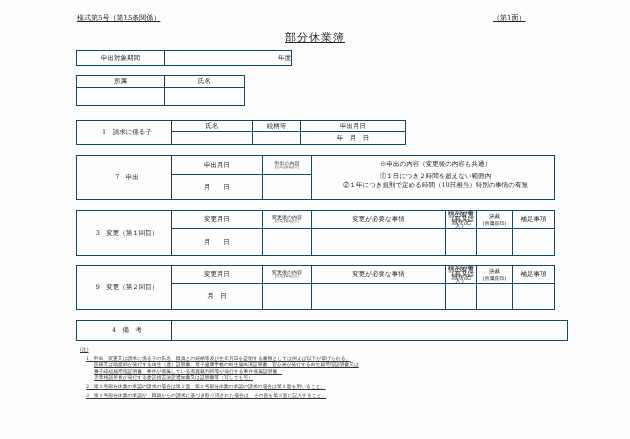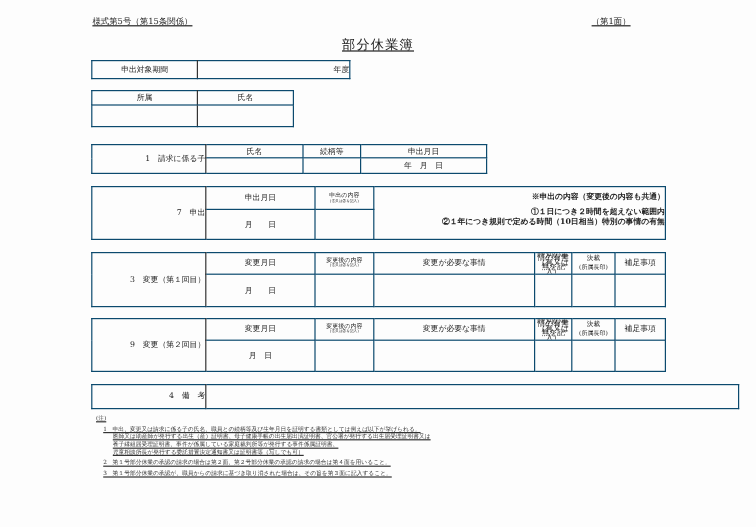--- a/index.html
+++ b/index.html
@@ -5,21 +5,21 @@
   html, body { margin:0; padding:0; background:#fdfdfd; }
   body { width:630px; height:439px; position:relative; overflow:hidden;
          font-family:"DejaVu Serif","Liberation Serif",serif; color:#222; }
   .abs { position:absolute;text-decoration:underline; }
   .t9 { font-size:7px; }
   .t8 { font-size:6.5px; }
   .micro { font-size:3px; line-height:3.4px;font-family:Liberation Mono, monospace; }
   table.f { position:absolute; border-collapse:collapse; border:1.5px solid #333; table-layout:fixed; }
   table.f td { border:1px solid #0c4a6e; padding:0; font-size:6.5px; text-align:center; vertical-align:middle; overflow:hidden; }
   table.f td.thick-r { border-right:1.5px solid #333; }
-  table.f td.left { text-align:right; padding-left:6px; }
+  table.f td.left { text-align:center; padding-left:6px; }
   .title { font-size:11px; letter-spacing:1px;text-align:right; }
   .notes { font-size:4.8px; line-height:6.2px; color:#333; }
   .notes p { margin:0; }
 </style>
 </head>
 <body>
 
 <div class="abs t9" style="left:77px;top:13px;">様式第5号（第15条関係）</div>
 <div class="abs t9" style="left:493px;top:13px;">（第1面）</div>
 <div class="abs title" style="left:285px;top:30px;">部分休業簿</div>
@@ -64,21 +64,21 @@
 
 <table class="f" style="left:76px;top:155px;width:479px;height:45px;">
   <tbody>
       <tr style="height:19px;">
     <td rowspan="2" style="width:88px;" class="left thick-r">7　申出</td>
     <td style="width:90px;margin-top:44px;">申出月日</td>
     <td style="width:48px;line-height:5px;">
       <div class="t8" style="font-size:5px;">申出の内容</div>
       <div class="micro">(①又は②を記入)</div>
     </td>
-    <td rowspan="2" style="text-align:right;padding-left:5px;vertical-align:top;padding-top:4px;line-height:9px;font-weight:bold;">
+    <td rowspan="2" style="text-align:center;padding-left:5px;vertical-align:top;padding-top:4px;line-height:9px;">
       <div style="margin-bottom:3px;">※申出の内容（変更後の内容も共通）</div>
       <div>①１日につき２時間を超えない範囲内</div>
       <div>②１年につき規則で定める時間（10日相当）特別の事情の有無</div>
     </td>
   </tr>
   <tr>
     <td>月　　日</td>
     <td></td>
   </tr>
 </tbody>
@@ -133,21 +133,21 @@
     <td>月　日</td>
     <td></td>
     <td></td>
     <td></td>
     <td></td>
     <td></td>
   </tr>
 </tbody>
   </table>
 
-<table class="f" style="left:76px;top:320px;width:540px;height:21px;">
+<table class="f" style="left:76px;top:320px;width:492px;height:21px;">
   <tbody>
       <tr>
     <td style="width:88px;" class="left thick-r">4　備　考</td>
     <td></td>
   </tr>
 </tbody>
   </table>
 
 <div class="abs notes" style="left:80px;top:347px;width:500px;">
   <p style="margin-bottom:3px;">(注)</p>

